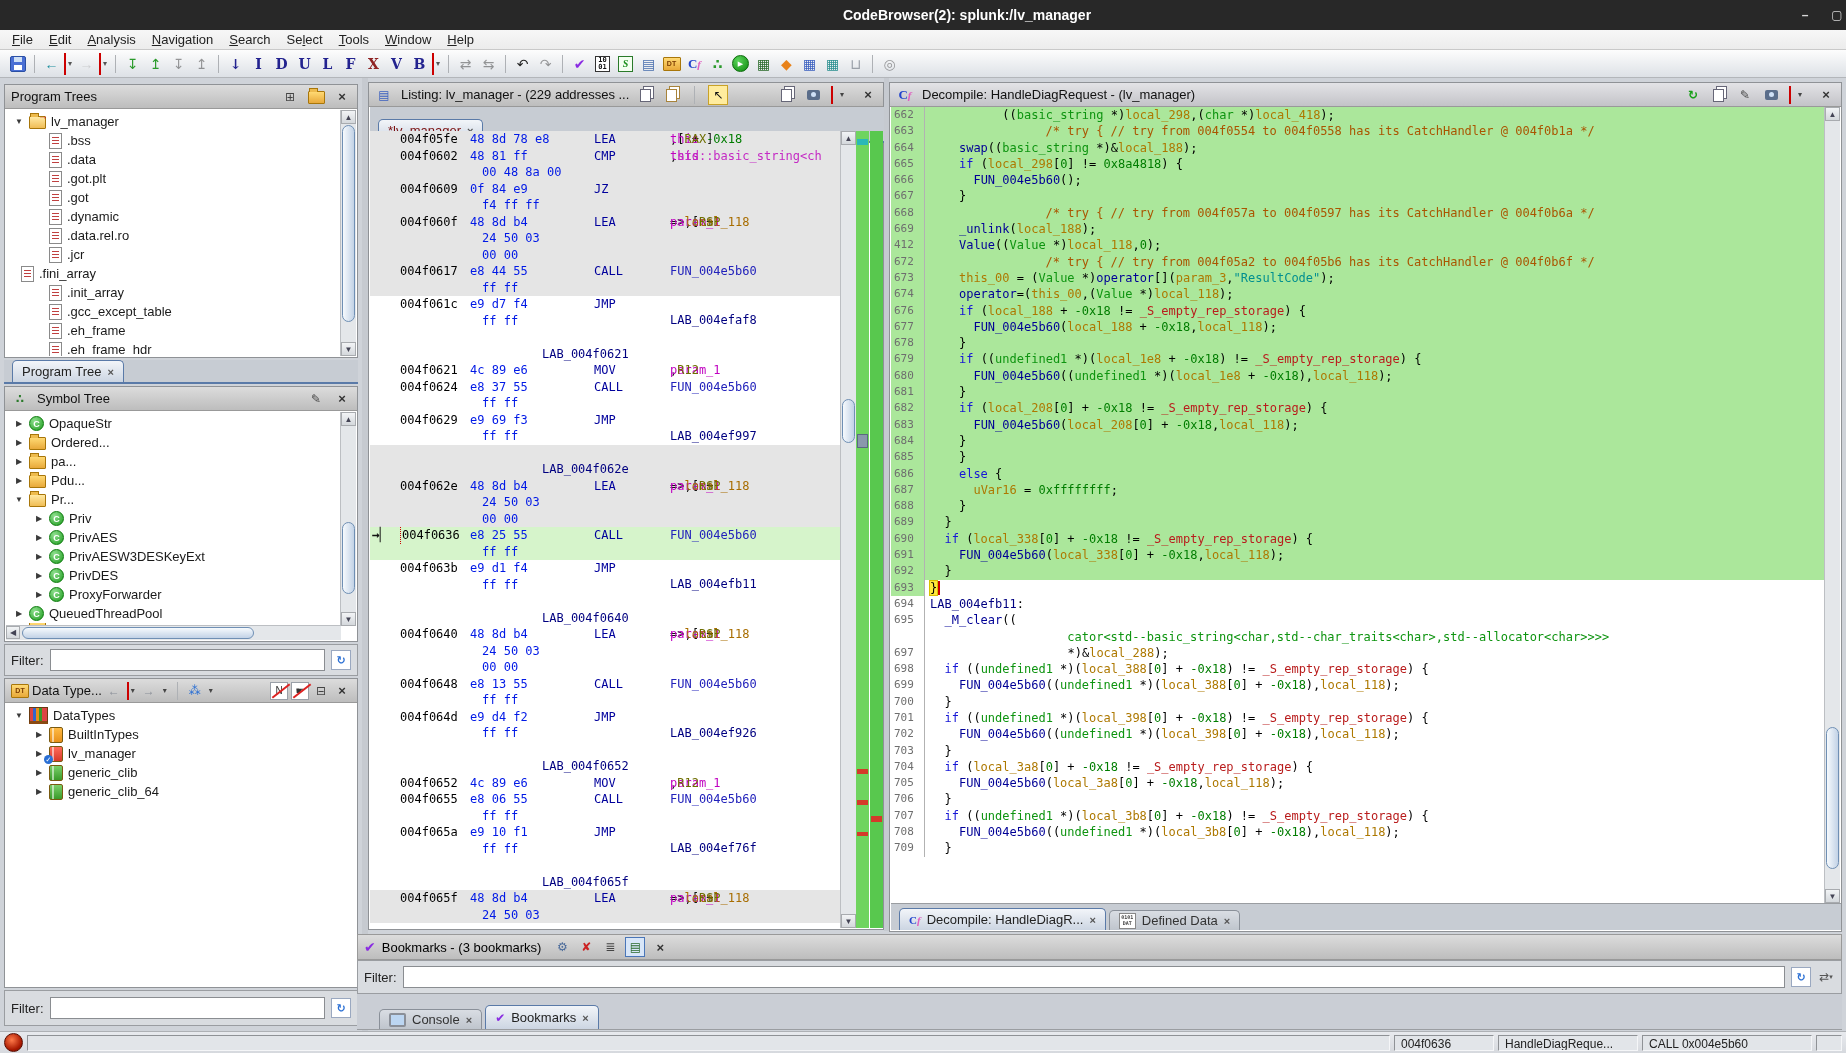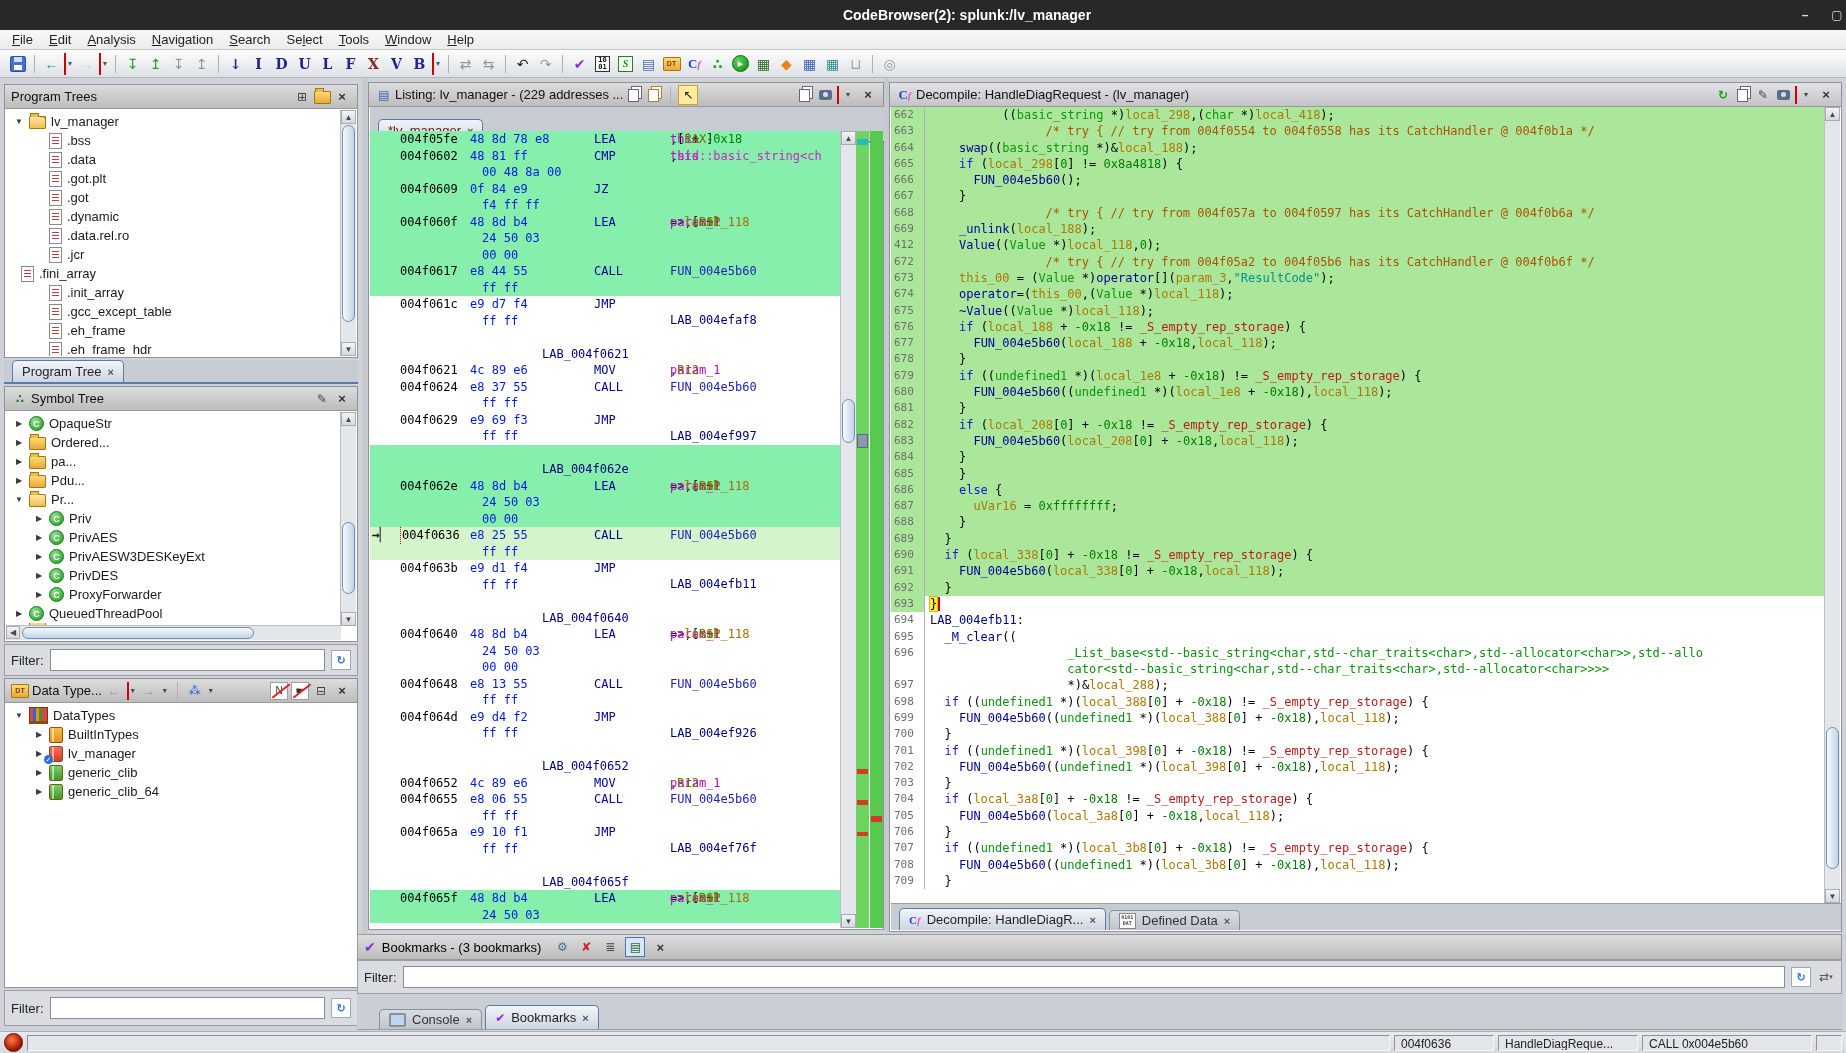--- a/index.html
+++ b/index.html
@@ -46,21 +46,21 @@
   .ic-dat{width:15px;height:14px;border:1px solid #888;background:#fff;font:bold 5px "DejaVu Sans Mono",monospace;
           color:#444;text-align:center;line-height:6px;overflow:hidden;}
   .ic-dragon{width:17px;height:17px;border-radius:50%;border:1px solid #5a0c00;
              background:radial-gradient(circle at 40% 35%,#ff7a4a,#a81800 65%,#6a0e00);}
   .ic-check{color:#8a2be2;font-weight:bold;font-size:14px;}
   .slashed{position:relative;border:1px solid #9aa0a8;background:#fff;width:16px;height:16px;display:flex;align-items:center;justify-content:center;font-size:10px;color:#333;}
   .slashed::after{content:"";position:absolute;left:-1px;top:7px;width:22px;height:2px;background:#d22;transform:rotate(-38deg);}
   
   .panel{position:absolute;border:1px solid #8f9296;background:#fff;box-sizing:border-box;}
   .phead{height:24px;background:linear-gradient(#dcdcdc,#bdbdbd);border-bottom:1px solid #999;
-         display:flex;align-items:center;gap:2px;font-size:13px;color:#111;padding:0 6px;box-sizing:border-box;}
+         display:flex;align-items:center;gap:8px;font-size:13px;color:#111;padding:0 6px;box-sizing:border-box;}
   .phead .sp{flex:1;}
   .hicon{width:18px;height:18px;display:flex;align-items:center;justify-content:center;font-size:12px;color:#444;}
   .hx{font-weight:bold;color:#333;font-size:13px;}
   
   .tree{position:absolute;left:1px;right:16px;top:25px;bottom:1px;overflow:hidden;font-size:13px;color:#1a1a1a;background:#fff;padding-top:2px;}
   .trow{height:19px;display:flex;align-items:center;gap:5px;white-space:nowrap;}
   .tarrow{width:10px;font-size:8px;color:#3a3a3a;text-align:center;flex:none;}
   .fold{width:15px;height:11px;background:linear-gradient(#ffd973,#e8a93a);border:1px solid #a8760a;border-radius:1px;position:relative;flex:none;margin-top:2px;}
   .fold::before{content:"";position:absolute;top:-4px;left:0;width:7px;height:3px;background:#eebb4d;border:1px solid #a8760a;border-bottom:none;}
   .fold.open{background:linear-gradient(#ffe9a3,#f0bd55);}
@@ -98,21 +98,21 @@
   
   .subtabs{position:absolute;background:#c7ccd3;border-bottom:2px solid #5a7aa8;display:flex;align-items:flex-end;padding-left:8px;box-sizing:border-box;}
   .tab{height:21px;display:flex;align-items:center;gap:6px;padding:0 9px;font-size:13px;color:#222;
        background:linear-gradient(#f2f5f9,#ccd5e2);border:1px solid #5a7aa8;border-bottom:none;border-radius:5px 5px 0 0;margin-right:3px;}
   .tab.inactive{background:linear-gradient(#d9dde3,#bfc5cd);border-color:#8a9099;height:19px;color:#333;}
   .tab .tx{font-weight:bold;color:#555;font-size:11px;}
   
   #listing-content{position:absolute;left:1px;top:48px;bottom:1px;width:470px;background:#fff;overflow:hidden;
                    font:12px "DejaVu Sans Mono","Liberation Mono",monospace;}
   .lrow{position:relative;height:16.5px;}
-  .lrow.sel{background:#86efac;text-decoration:underline;}
+  .lrow.sel{background:#e5e5e5;text-decoration:underline;}
   .lrow.cur{background:#d6f4cb;}
   .lrow span{position:absolute;top:0;line-height:16.5px;white-space:pre;}
   .la{left:30px;color:#000;}
   .lb{left:100px;color:#0019e6;}
   .lb.cont{left:112px;}
   .ll{left:172px;color:#000080;}
   .lm{left:224px;color:#00009c;}
   .lo{left:300px;color:#141414;}
   .arrowmark{position:absolute;left:2px;color:#111;font-size:13px;line-height:16.5px;font-weight:bold;}
   #list-vsb{position:absolute;left:471px;top:48px;bottom:1px;width:15px;background:#e4e7ea;border-left:1px solid #bcbfc3;}
@@ -726,42 +726,40 @@
       <div class="drow sel"><span class="dgut">664</span><span class="dcode"><span> </span><span> </span><span> </span><span> </span><span class="c-fun">swap</span><span>(</span><span>(</span><span class="c-ty">basic_string</span><span> </span><span>*</span><span>)</span><span>&amp;</span><span class="c-var">local_188</span><span>)</span><span>;</span></span></div>
       <div class="drow sel"><span class="dgut">665</span><span class="dcode"><span> </span><span> </span><span> </span><span> </span><span class="c-kw">if</span><span> </span><span>(</span><span class="c-var">local_298</span><span>[</span><span class="c-num">0</span><span>]</span><span> </span><span>!</span><span>=</span><span> </span><span class="c-num">0x8a4818</span><span>)</span><span> </span><span>{</span></span></div>
       <div class="drow sel"><span class="dgut">666</span><span class="dcode"><span> </span><span> </span><span> </span><span> </span><span> </span><span> </span><span class="c-fun">FUN_004e5b60</span><span>(</span><span>)</span><span>;</span></span></div>
       <div class="drow sel"><span class="dgut">667</span><span class="dcode"><span> </span><span> </span><span> </span><span> </span><span>}</span></span></div>
       <div class="drow sel"><span class="dgut">668</span><span class="dcode"><span class="c-com">                /* try { // try from 004f057a to 004f0597 has its CatchHandler @ 004f0b6a */</span></span></div>
       <div class="drow sel"><span class="dgut">669</span><span class="dcode"><span> </span><span> </span><span> </span><span> </span><span class="c-fun">_unlink</span><span>(</span><span class="c-var">local_188</span><span>)</span><span>;</span></span></div>
       <div class="drow sel"><span class="dgut">412</span><span class="dcode"><span> </span><span> </span><span> </span><span> </span><span class="c-fun">Value</span><span>(</span><span>(</span><span class="c-ty">Value</span><span> </span><span>*</span><span>)</span><span class="c-var">local_118</span><span>,</span><span class="c-num">0</span><span>)</span><span>;</span></span></div>
       <div class="drow sel"><span class="dgut">672</span><span class="dcode"><span class="c-com">                /* try { // try from 004f05a2 to 004f05b6 has its CatchHandler @ 004f0b6f */</span></span></div>
       <div class="drow sel"><span class="dgut">673</span><span class="dcode"><span> </span><span> </span><span> </span><span> </span><span class="c-var">this_00</span><span> </span><span>=</span><span> </span><span>(</span><span class="c-ty">Value</span><span> </span><span>*</span><span>)</span><span class="c-fun">operator</span><span>[</span><span>]</span><span>(</span><span class="c-var">param_3</span><span>,</span><span class="c-str">"ResultCode"</span><span>)</span><span>;</span></span></div>
       <div class="drow sel"><span class="dgut">674</span><span class="dcode"><span> </span><span> </span><span> </span><span> </span><span class="c-fun">operator</span><span>=</span><span>(</span><span class="c-var">this_00</span><span>,</span><span>(</span><span class="c-ty">Value</span><span> </span><span>*</span><span>)</span><span class="c-var">local_118</span><span>)</span><span>;</span></span></div>
-      <div class="drow sel"><span class="dgut">675</span><span class="dcode"><span> </span><span> </span><span> </span><span> </span><span class="c-fun">~Value</span><span>(</span><span>(</span><span class="c-ty">Value</span><span> </span><span>*</span><span>)</span><span class="c-var">local_118</span><span>)</span><span>;</span></span></div>
       <div class="drow sel"><span class="dgut">676</span><span class="dcode"><span> </span><span> </span><span> </span><span> </span><span class="c-kw">if</span><span> </span><span>(</span><span class="c-var">local_188</span><span> </span><span>+</span><span> </span><span class="c-num">-0x18</span><span> </span><span>!</span><span>=</span><span> </span><span class="c-glob">_S_empty_rep_storage</span><span>)</span><span> </span><span>{</span></span></div>
       <div class="drow sel"><span class="dgut">677</span><span class="dcode"><span> </span><span> </span><span> </span><span> </span><span> </span><span> </span><span class="c-fun">FUN_004e5b60</span><span>(</span><span class="c-var">local_188</span><span> </span><span>+</span><span> </span><span class="c-num">-0x18</span><span>,</span><span class="c-var">local_118</span><span>)</span><span>;</span></span></div>
       <div class="drow sel"><span class="dgut">678</span><span class="dcode"><span> </span><span> </span><span> </span><span> </span><span>}</span></span></div>
       <div class="drow sel"><span class="dgut">679</span><span class="dcode"><span> </span><span> </span><span> </span><span> </span><span class="c-kw">if</span><span> </span><span>(</span><span>(</span><span class="c-ty">undefined1</span><span> </span><span>*</span><span>)</span><span>(</span><span class="c-var">local_1e8</span><span> </span><span>+</span><span> </span><span class="c-num">-0x18</span><span>)</span><span> </span><span>!</span><span>=</span><span> </span><span class="c-glob">_S_empty_rep_storage</span><span>)</span><span> </span><span>{</span></span></div>
       <div class="drow sel"><span class="dgut">680</span><span class="dcode"><span> </span><span> </span><span> </span><span> </span><span> </span><span> </span><span class="c-fun">FUN_004e5b60</span><span>(</span><span>(</span><span class="c-ty">undefined1</span><span> </span><span>*</span><span>)</span><span>(</span><span class="c-var">local_1e8</span><span> </span><span>+</span><span> </span><span class="c-num">-0x18</span><span>)</span><span>,</span><span class="c-var">local_118</span><span>)</span><span>;</span></span></div>
       <div class="drow sel"><span class="dgut">681</span><span class="dcode"><span> </span><span> </span><span> </span><span> </span><span>}</span></span></div>
       <div class="drow sel"><span class="dgut">682</span><span class="dcode"><span> </span><span> </span><span> </span><span> </span><span class="c-kw">if</span><span> </span><span>(</span><span class="c-var">local_208</span><span>[</span><span class="c-num">0</span><span>]</span><span> </span><span>+</span><span> </span><span class="c-num">-0x18</span><span> </span><span>!</span><span>=</span><span> </span><span class="c-glob">_S_empty_rep_storage</span><span>)</span><span> </span><span>{</span></span></div>
       <div class="drow sel"><span class="dgut">683</span><span class="dcode"><span> </span><span> </span><span> </span><span> </span><span> </span><span> </span><span class="c-fun">FUN_004e5b60</span><span>(</span><span class="c-var">local_208</span><span>[</span><span class="c-num">0</span><span>]</span><span> </span><span>+</span><span> </span><span class="c-num">-0x18</span><span>,</span><span class="c-var">local_118</span><span>)</span><span>;</span></span></div>
       <div class="drow sel"><span class="dgut">684</span><span class="dcode"><span> </span><span> </span><span> </span><span> </span><span>}</span></span></div>
       <div class="drow sel"><span class="dgut">685</span><span class="dcode"><span> </span><span> </span><span> </span><span> </span><span>}</span></span></div>
       <div class="drow sel"><span class="dgut">686</span><span class="dcode"><span> </span><span> </span><span> </span><span> </span><span class="c-kw">else</span><span> </span><span>{</span></span></div>
       <div class="drow sel"><span class="dgut">687</span><span class="dcode"><span> </span><span> </span><span> </span><span> </span><span> </span><span> </span><span class="c-var">uVar16</span><span> </span><span>=</span><span> </span><span class="c-num">0xffffffff</span><span>;</span></span></div>
       <div class="drow sel"><span class="dgut">688</span><span class="dcode"><span> </span><span> </span><span> </span><span> </span><span>}</span></span></div>
       <div class="drow sel"><span class="dgut">689</span><span class="dcode"><span> </span><span> </span><span>}</span></span></div>
       <div class="drow sel"><span class="dgut">690</span><span class="dcode"><span> </span><span> </span><span class="c-kw">if</span><span> </span><span>(</span><span class="c-var">local_338</span><span>[</span><span class="c-num">0</span><span>]</span><span> </span><span>+</span><span> </span><span class="c-num">-0x18</span><span> </span><span>!</span><span>=</span><span> </span><span class="c-glob">_S_empty_rep_storage</span><span>)</span><span> </span><span>{</span></span></div>
       <div class="drow sel"><span class="dgut">691</span><span class="dcode"><span> </span><span> </span><span> </span><span> </span><span class="c-fun">FUN_004e5b60</span><span>(</span><span class="c-var">local_338</span><span>[</span><span class="c-num">0</span><span>]</span><span> </span><span>+</span><span> </span><span class="c-num">-0x18</span><span>,</span><span class="c-var">local_118</span><span>)</span><span>;</span></span></div>
       <div class="drow sel"><span class="dgut">692</span><span class="dcode"><span> </span><span> </span><span>}</span></span></div>
       <div class="drow gsel"><span class="dgut">693</span><span class="dcode"><span class="cursorbox">}</span><span class="caret"></span></span></div>
       <div class="drow"><span class="dgut">694</span><span class="dcode"><span class="c-lab">LAB_004efb11</span><span>:</span></span></div>
       <div class="drow"><span class="dgut">695</span><span class="dcode"><span> </span><span> </span><span class="c-fun">_M_clear</span><span>(</span><span>(</span></span></div>
-      <div class="drow"><span class="dgut">696</span><span class="dcode"><span class="c-ty">                   _List_base&lt;std--basic_string&lt;char,std--char_traits&lt;char&gt;,std--allocator&lt;char&gt;&gt;,std--allo</span></span></div>
       <div class="drow"><span class="dgut"></span><span class="dcode"><span class="c-ty">                   cator&lt;std--basic_string&lt;char,std--char_traits&lt;char&gt;,std--allocator&lt;char&gt;&gt;&gt;&gt;</span></span></div>
       <div class="drow"><span class="dgut">697</span><span class="dcode"><span> </span><span> </span><span> </span><span> </span><span> </span><span> </span><span> </span><span> </span><span> </span><span> </span><span> </span><span> </span><span> </span><span> </span><span> </span><span> </span><span> </span><span> </span><span> </span><span>*</span><span>)</span><span>&amp;</span><span class="c-var">local_288</span><span>)</span><span>;</span></span></div>
       <div class="drow"><span class="dgut">698</span><span class="dcode"><span> </span><span> </span><span class="c-kw">if</span><span> </span><span>(</span><span>(</span><span class="c-ty">undefined1</span><span> </span><span>*</span><span>)</span><span>(</span><span class="c-var">local_388</span><span>[</span><span class="c-num">0</span><span>]</span><span> </span><span>+</span><span> </span><span class="c-num">-0x18</span><span>)</span><span> </span><span>!</span><span>=</span><span> </span><span class="c-glob">_S_empty_rep_storage</span><span>)</span><span> </span><span>{</span></span></div>
       <div class="drow"><span class="dgut">699</span><span class="dcode"><span> </span><span> </span><span> </span><span> </span><span class="c-fun">FUN_004e5b60</span><span>(</span><span>(</span><span class="c-ty">undefined1</span><span> </span><span>*</span><span>)</span><span>(</span><span class="c-var">local_388</span><span>[</span><span class="c-num">0</span><span>]</span><span> </span><span>+</span><span> </span><span class="c-num">-0x18</span><span>)</span><span>,</span><span class="c-var">local_118</span><span>)</span><span>;</span></span></div>
       <div class="drow"><span class="dgut">700</span><span class="dcode"><span> </span><span> </span><span>}</span></span></div>
       <div class="drow"><span class="dgut">701</span><span class="dcode"><span> </span><span> </span><span class="c-kw">if</span><span> </span><span>(</span><span>(</span><span class="c-ty">undefined1</span><span> </span><span>*</span><span>)</span><span>(</span><span class="c-var">local_398</span><span>[</span><span class="c-num">0</span><span>]</span><span> </span><span>+</span><span> </span><span class="c-num">-0x18</span><span>)</span><span> </span><span>!</span><span>=</span><span> </span><span class="c-glob">_S_empty_rep_storage</span><span>)</span><span> </span><span>{</span></span></div>
       <div class="drow"><span class="dgut">702</span><span class="dcode"><span> </span><span> </span><span> </span><span> </span><span class="c-fun">FUN_004e5b60</span><span>(</span><span>(</span><span class="c-ty">undefined1</span><span> </span><span>*</span><span>)</span><span>(</span><span class="c-var">local_398</span><span>[</span><span class="c-num">0</span><span>]</span><span> </span><span>+</span><span> </span><span class="c-num">-0x18</span><span>)</span><span>,</span><span class="c-var">local_118</span><span>)</span><span>;</span></span></div>
       <div class="drow"><span class="dgut">703</span><span class="dcode"><span> </span><span> </span><span>}</span></span></div>
       <div class="drow"><span class="dgut">704</span><span class="dcode"><span> </span><span> </span><span class="c-kw">if</span><span> </span><span>(</span><span class="c-var">local_3a8</span><span>[</span><span class="c-num">0</span><span>]</span><span> </span><span>+</span><span> </span><span class="c-num">-0x18</span><span> </span><span>!</span><span>=</span><span> </span><span class="c-glob">_S_empty_rep_storage</span><span>)</span><span> </span><span>{</span></span></div>
       <div class="drow"><span class="dgut">705</span><span class="dcode"><span> </span><span> </span><span> </span><span> </span><span class="c-fun">FUN_004e5b60</span><span>(</span><span class="c-var">local_3a8</span><span>[</span><span class="c-num">0</span><span>]</span><span> </span><span>+</span><span> </span><span class="c-num">-0x18</span><span>,</span><span class="c-var">local_118</span><span>)</span><span>;</span></span></div>

